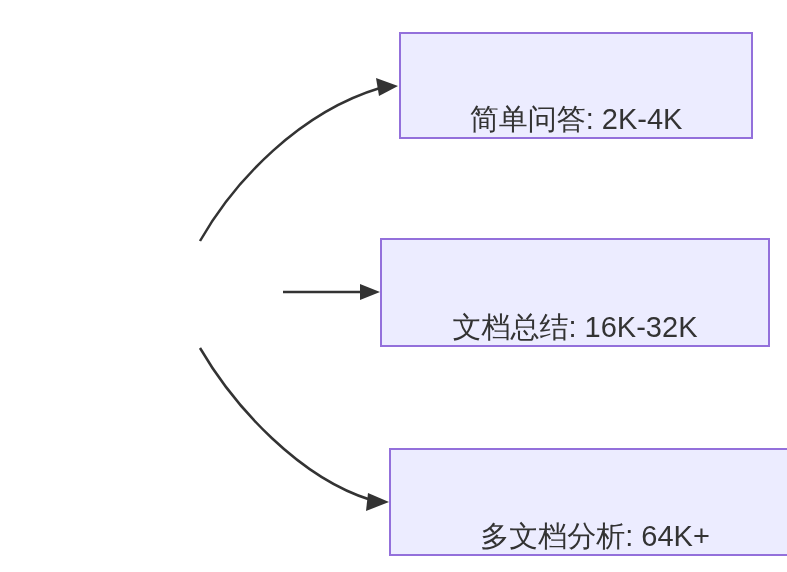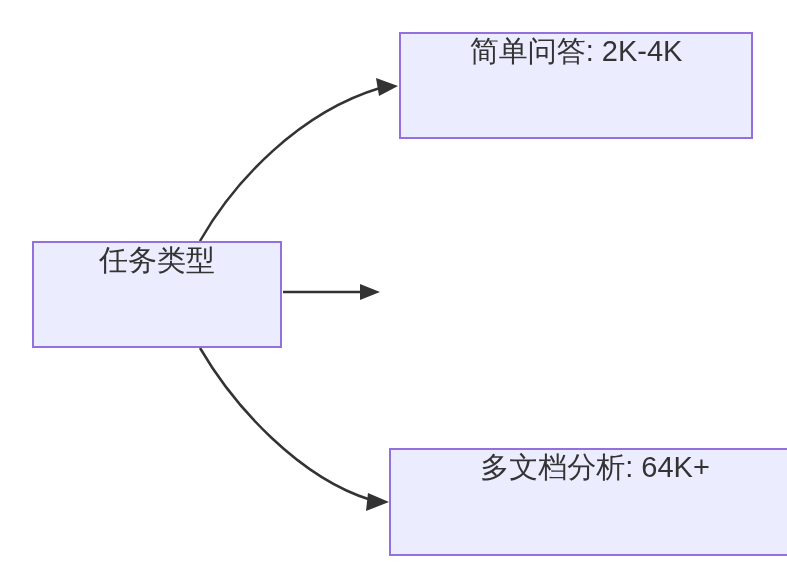--- a/index.html
+++ b/index.html
@@ -22,21 +22,21 @@
     width: 787px;
     height: 572px;
     pointer-events: none;
   }
   .node {
     position: absolute;
     box-sizing: border-box;
     background: #ECECFF;
     border: 2.5px solid #9370DB;
     display: flex;
-    align-items: flex-start;
+    align-items: flex-end;
     justify-content: center;
     color: #333333;
     font-size: 29px;
     line-height: 1.2;
     white-space: nowrap;
     text-align: center;
   }
   .node-task-type   { left: 32px;  top: 241px; width: 250px; height: 107px; }
   .node-simple-qa   { left: 399px; top: 32px;  width: 354px; height: 107px; }
   .node-doc-summary { left: 380px; top: 238px; width: 390px; height: 109px; }
@@ -67,26 +67,26 @@
       <path class="edge-path" d="M 283,292 L 362,292"></path>
       <polygon class="edge-arrowhead" points="380,292 360,284 360,300"></polygon>
     </g>
 
     <g>
       <path class="edge-path" d="M 200,348 C 235,408 300,478 371,500"></path>
       <polygon class="edge-arrowhead" points="389,502 368,493 366,511"></polygon>
     </g>
   </svg>
 
-  <div class="node node-task-type">
-    <span>任务类型</span>
-  </div>
 
   <div class="node node-simple-qa">
     <span>简单问答: 2K-4K</span>
   </div>
 
+  <div class="node node-doc-summary">
+    <span>文档总结: 16K-32K</span>
+  </div>
 
   <div class="node node-multi-doc">
     <span>多文档分析: 64K+</span>
   </div>
 
 </div>
 
 </body></html>

